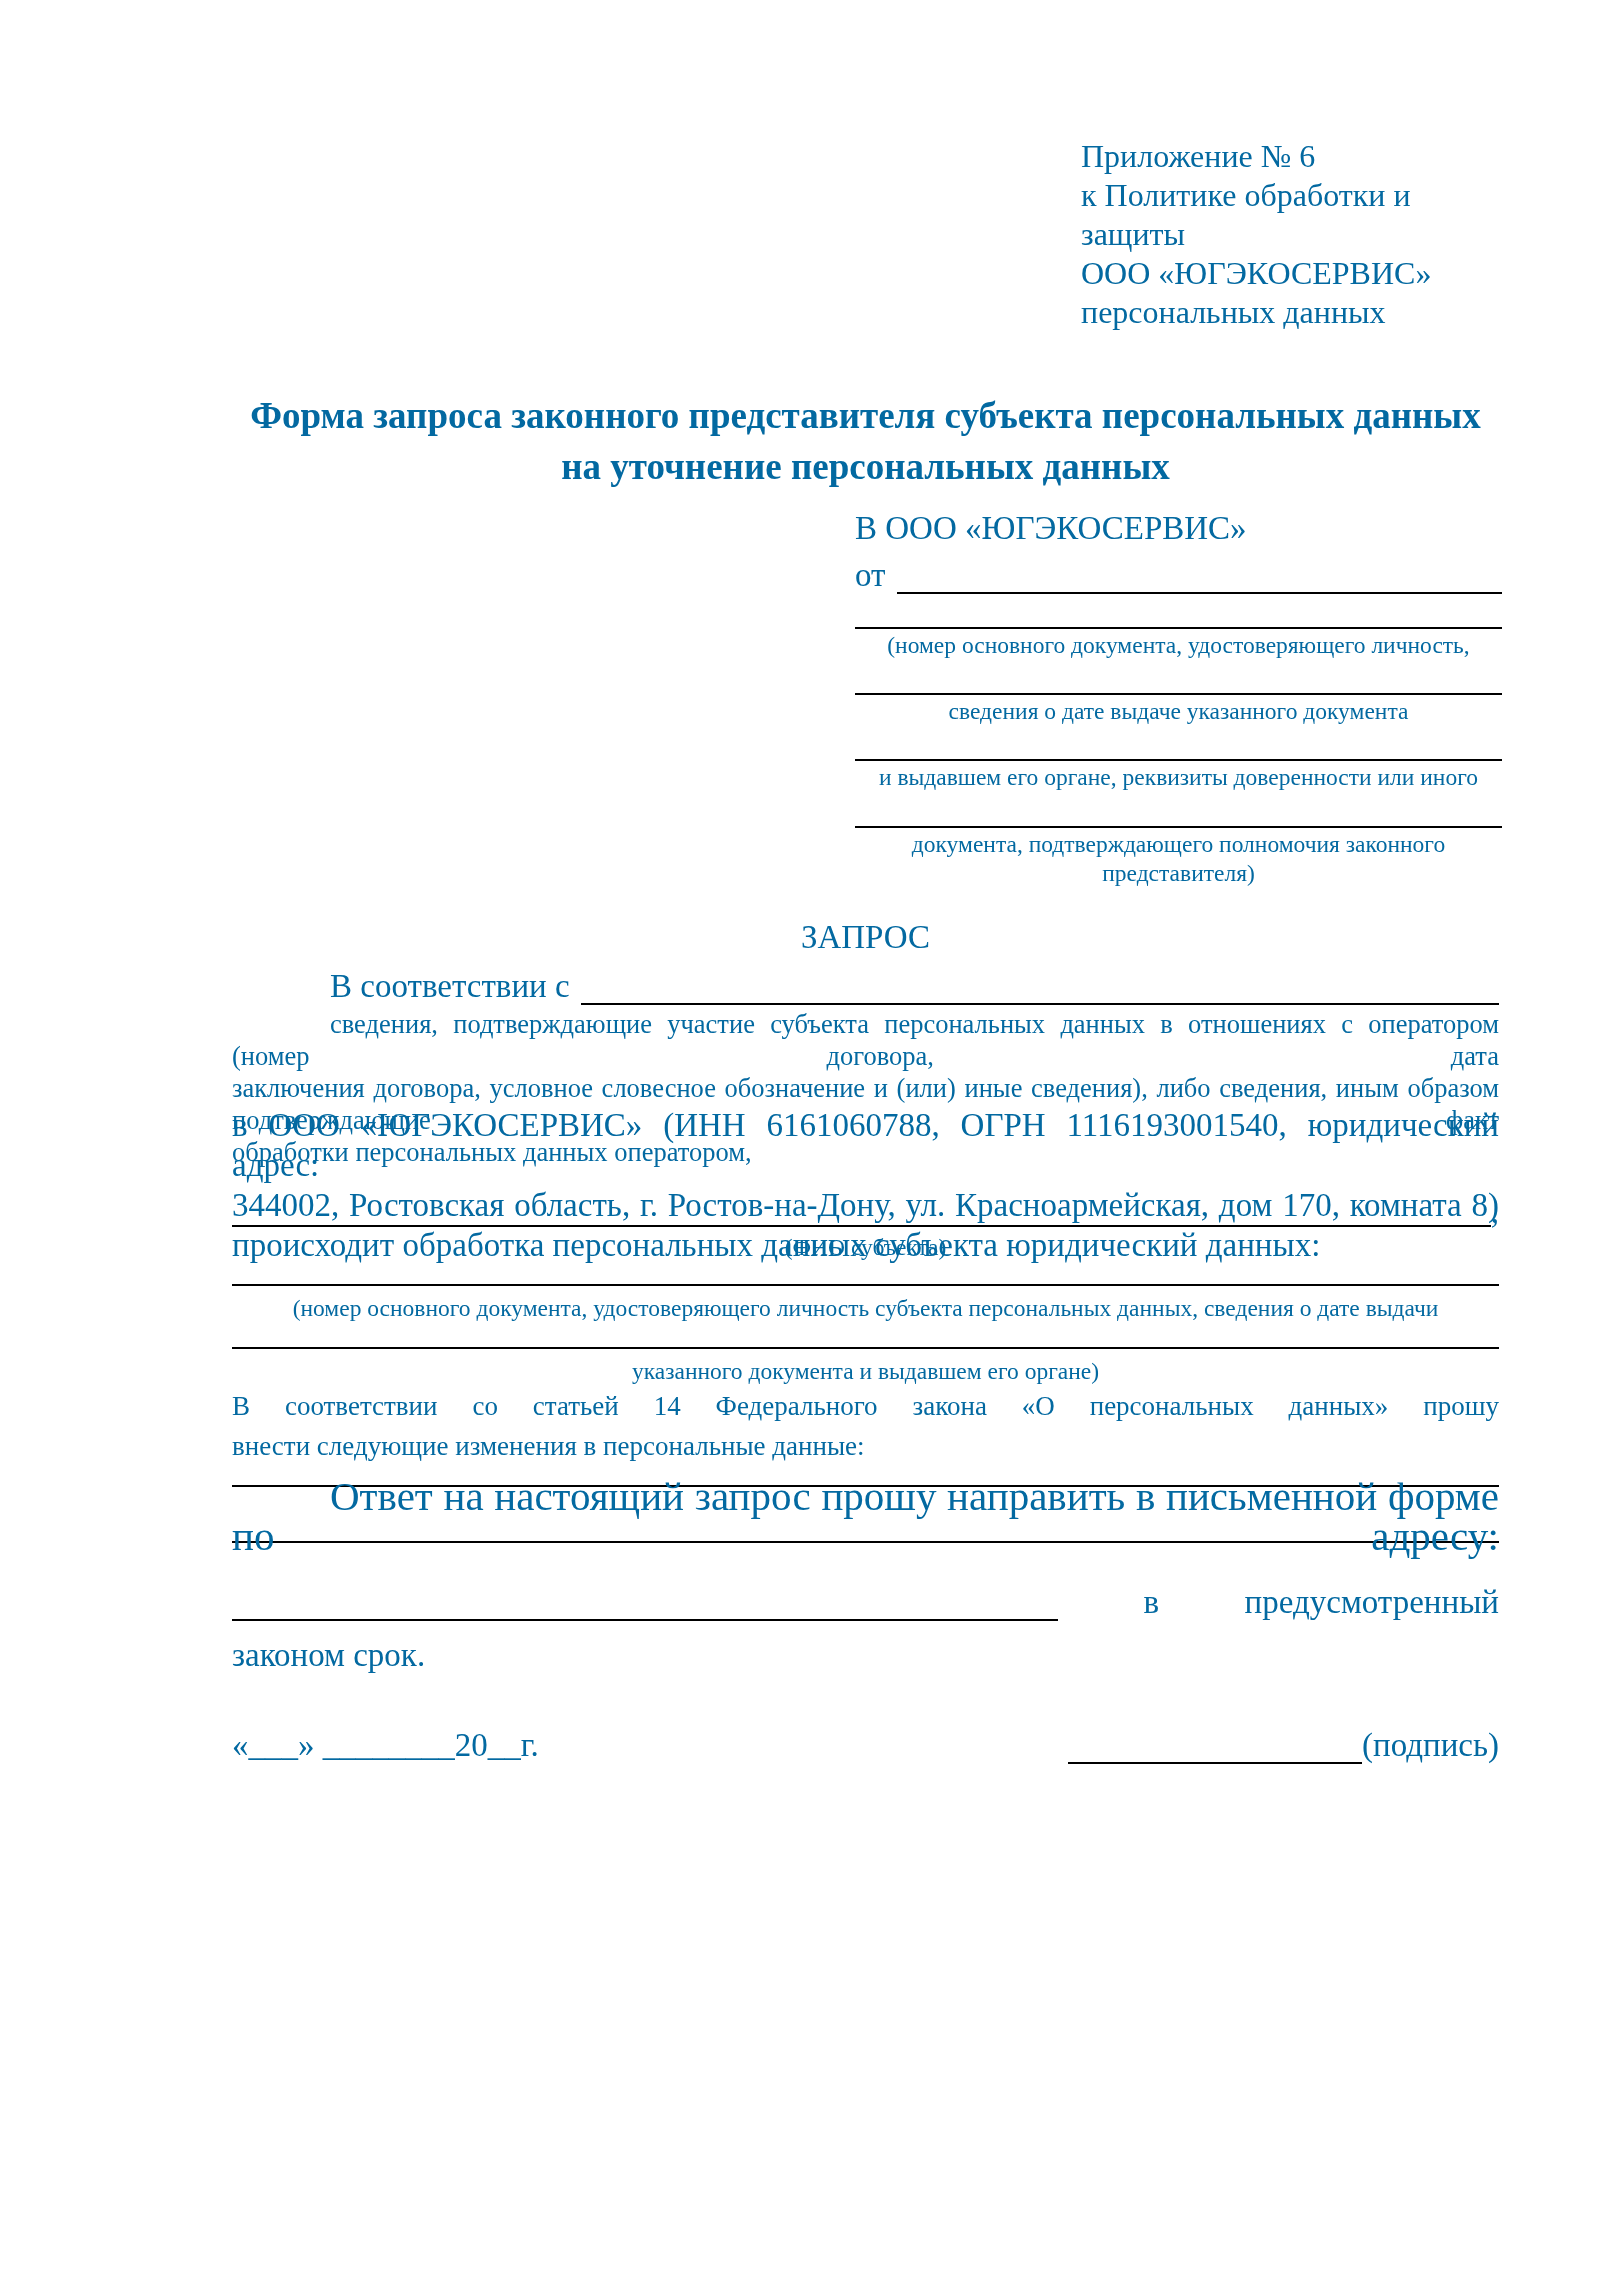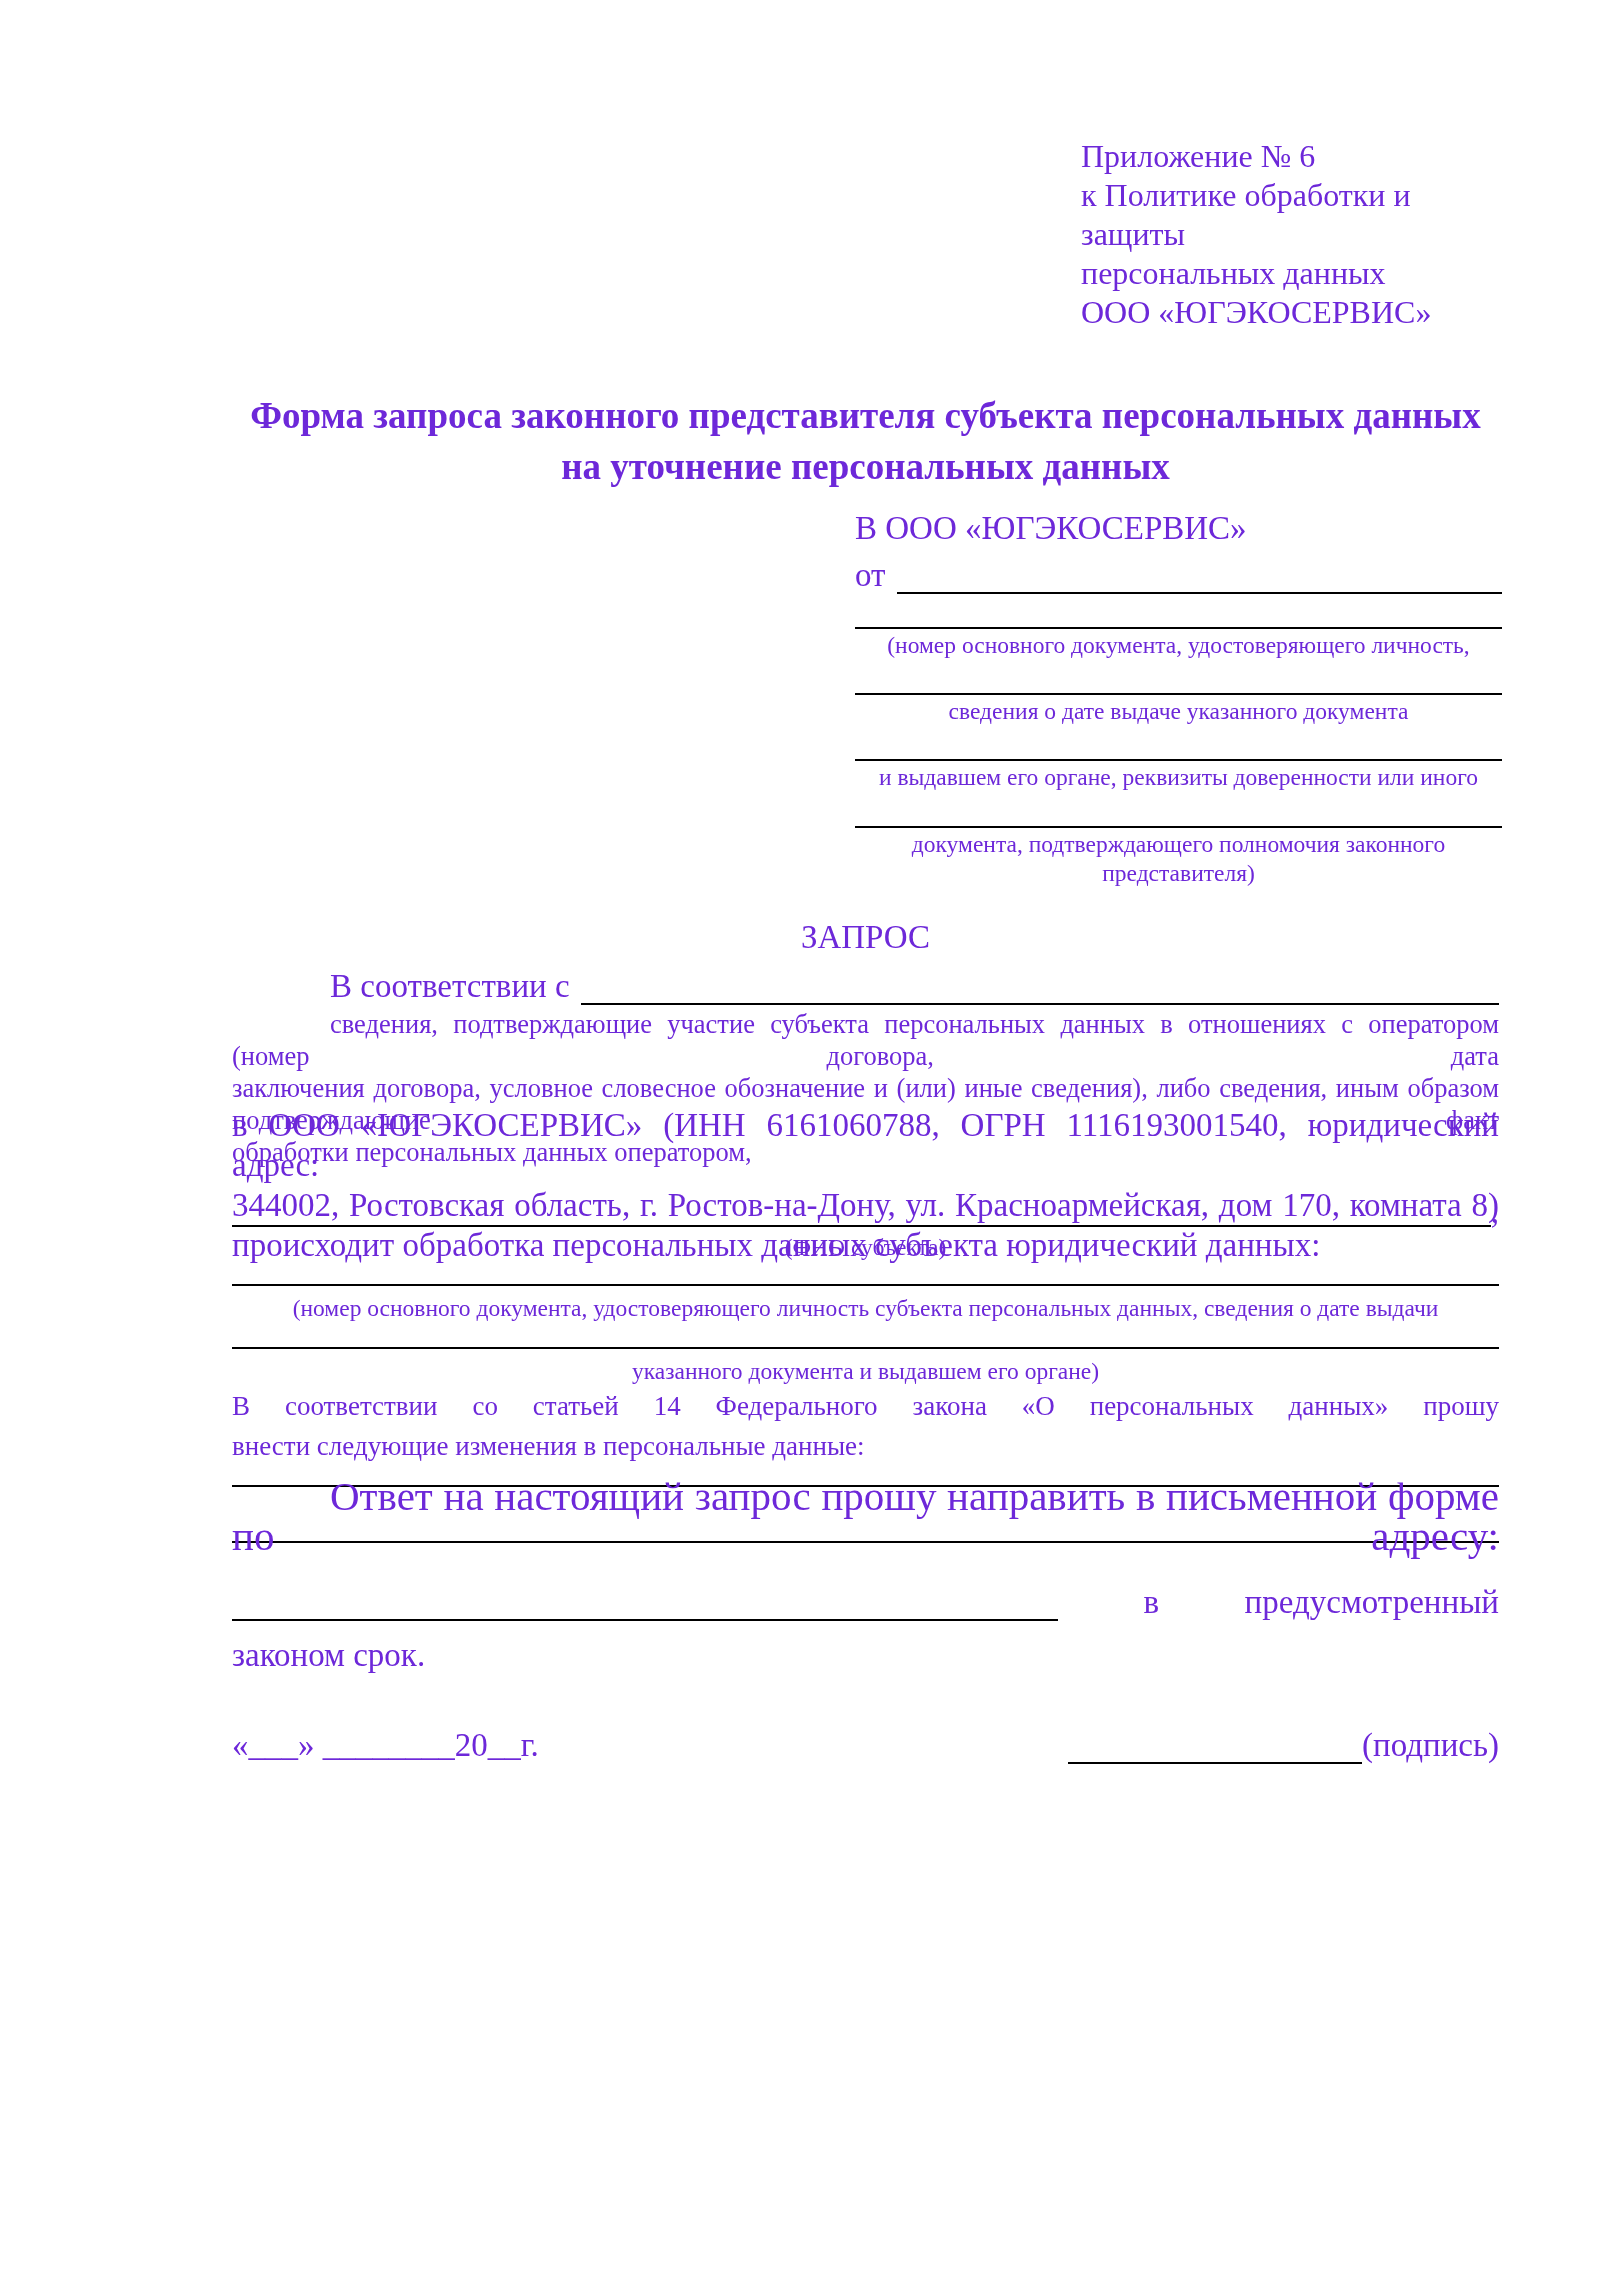--- a/index.html
+++ b/index.html
@@ -2,21 +2,21 @@
 <html lang="ru"><head>
 <meta charset="utf-8">
 <style>
   * { margin: 0; padding: 0; box-sizing: border-box; }
   html, body { background: #ffffff; }
   .page {
     position: relative;
     width: 1621px;
     height: 2293px;
     background: #ffffff;
-    color: #6d28d9;
+    color: #0369a1;
     font-family: "Liberation Serif", "DejaVu Serif", serif;
     overflow: hidden;
   }
   .abs { position: absolute; }
 
   
   .header-block {
     left: 1081px; top: 137px; width: 421px;
     font-size: 32px; line-height: 39px; text-align: left;
   }
@@ -66,22 +66,22 @@
   .sig-group .blank { width: 294px; border-bottom: 2.9px solid #000; height: 37px; }
 </style>
 </head>
 <body>
 
 <div class="page">
 
   <div class="abs header-block">
     <div>Приложение № 6</div>
     <div>к Политике обработки и защиты</div>
+    <div>ООО «ЮГЭКОСЕРВИС»</div>
     <div>персональных данных</div>
-    <div>ООО «ЮГЭКОСЕРВИС»</div>
   </div>
 
   <div class="abs doc-title">
     <div>Форма запроса законного представителя субъекта персональных данных</div>
     <div>на уточнение персональных данных</div>
   </div>
 
   <div class="abs addressee">
     <div class="to">В ООО «ЮГЭКОСЕРВИС»</div>
     <div class="from-row">

